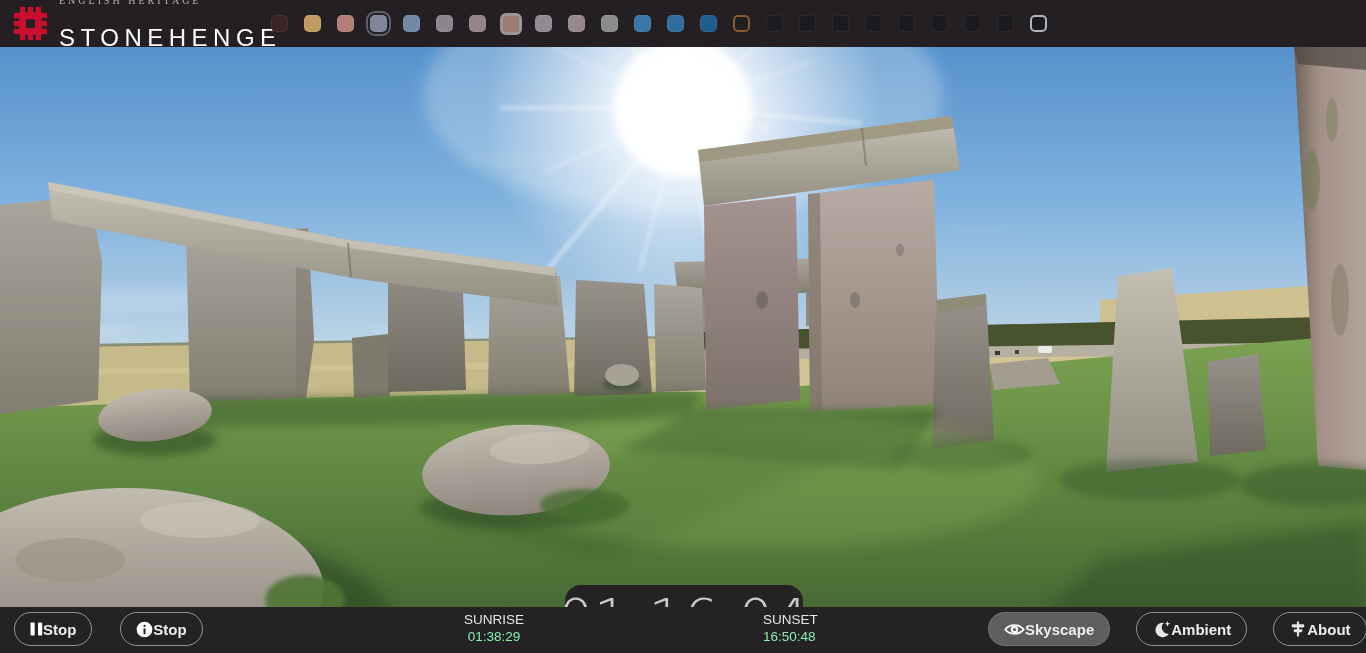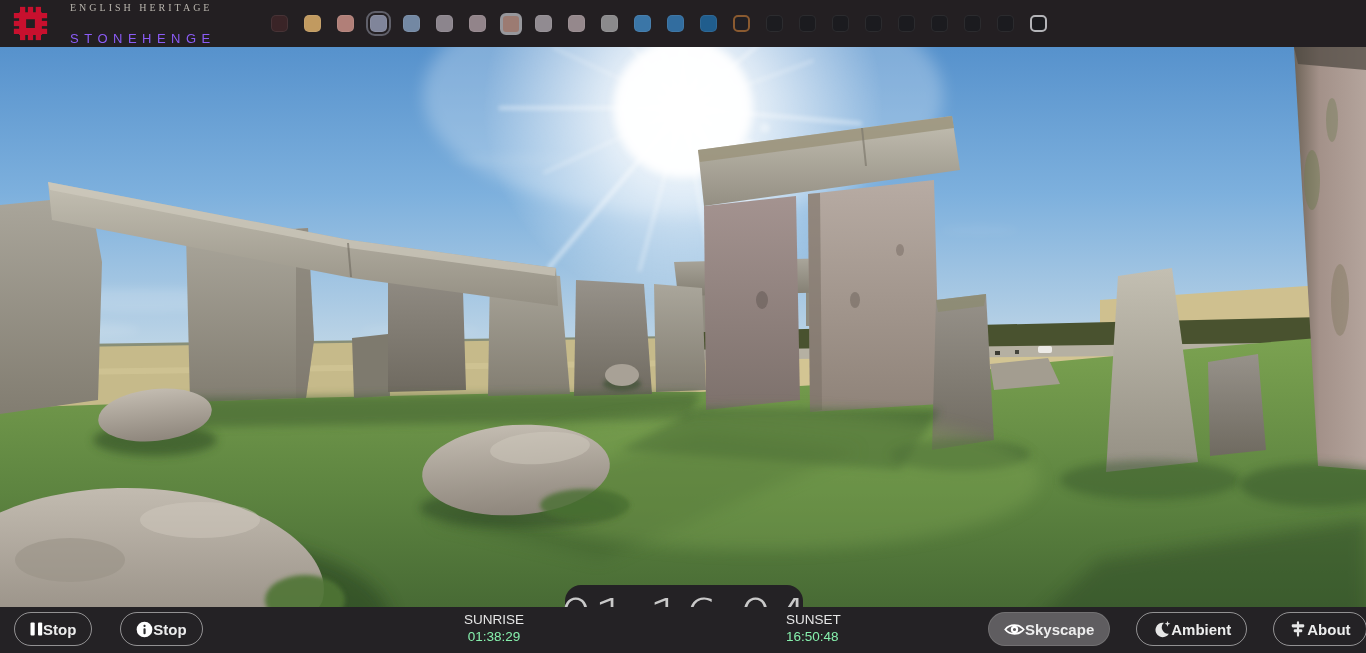--- a/index.html
+++ b/index.html
@@ -2,40 +2,40 @@
 <html><head>
 <meta charset="utf-8">
 <style>
   html,body{margin:0;padding:0;background:#000;}
   .app{position:relative;width:1366px;height:653px;overflow:hidden;
        font-family:"Liberation Sans",sans-serif;background:#242225;}
   .scene{position:absolute;inset:0;z-index:0;cursor:grab;}
 
   
   .topbar{position:absolute;top:0;left:0;right:0;height:47px;background:#231f22;z-index:5;}
-  .brand{position:absolute;left:13px;top:0;height:47px;display:flex;align-items:center;gap:22px;}
+  .brand{position:absolute;left:13px;top:0;height:47px;display:flex;align-items:center;gap:11px;}
   .logo{width:35px;height:35px;}
   .brand-text{display:flex;flex-direction:column;justify-content:center;}
   .eyebrow{font-family:"Liberation Serif",serif;font-size:10px;letter-spacing:3px;color:#b8b4ad;}
-  .brandname{font-size:13px;letter-spacing:5.5px;color:#8b5cf6;font-weight:400;margin-top:18px;}
+  .brandname{font-size:24px;letter-spacing:5.5px;color:#ffffff;font-weight:400;margin-top:18px;}
   .swatches{position:absolute;left:271px;top:0;height:47px;display:flex;align-items:center;gap:16px;}
   .swatch-slot{width:17px;height:17px;display:flex;align-items:center;justify-content:center;flex:none;}
   .swatch{width:17px;height:17px;border-radius:5px;border:1px solid rgba(255,255,255,0.07);
           box-sizing:border-box;cursor:pointer;flex:none;}
   .swatch.big{width:22px;height:22px;border-radius:6px;}
 
   
   .bottombar{position:absolute;bottom:0;left:0;right:0;height:46px;background:#242225;z-index:5;}
   .clock-tab{position:absolute;left:565px;top:585px;width:238px;height:68px;background:#242225;
              border-radius:16px 16px 0 0;z-index:4;display:flex;align-items:center;justify-content:center;}
   .big-time{font-family:"DejaVu Sans",sans-serif;font-weight:200;font-size:54px;color:#c9c9c9;
             line-height:1;letter-spacing:1px;}
   .sun-block{position:absolute;top:611px;line-height:17px;font-size:13.5px;z-index:6;}
   .sunrise{left:430px;width:128px;text-align:center;}
-  .sunset{left:786px;width:128px;text-align:left;}
+  .sunset{left:763px;width:128px;text-align:left;}
   .sun-label{color:#e6e6e6;}
   .sun-time{color:#86efac;}
   .btn-row{position:absolute;top:612px;display:flex;z-index:6;}
   .left-group{left:14px;gap:28px;}
   .right-group{left:988px;gap:26px;}
   .pill{height:34px;border-radius:17px;border:1.5px solid rgba(255,255,255,0.5);
         display:inline-flex;align-items:center;padding:0 15px;color:#ededed;
         font-size:15px;font-weight:700;background:transparent;cursor:pointer;
         font-family:inherit;box-sizing:border-box;white-space:nowrap;}
   .pill.active{background:rgba(255,255,255,0.27);border-color:rgba(255,255,255,0.12);}

